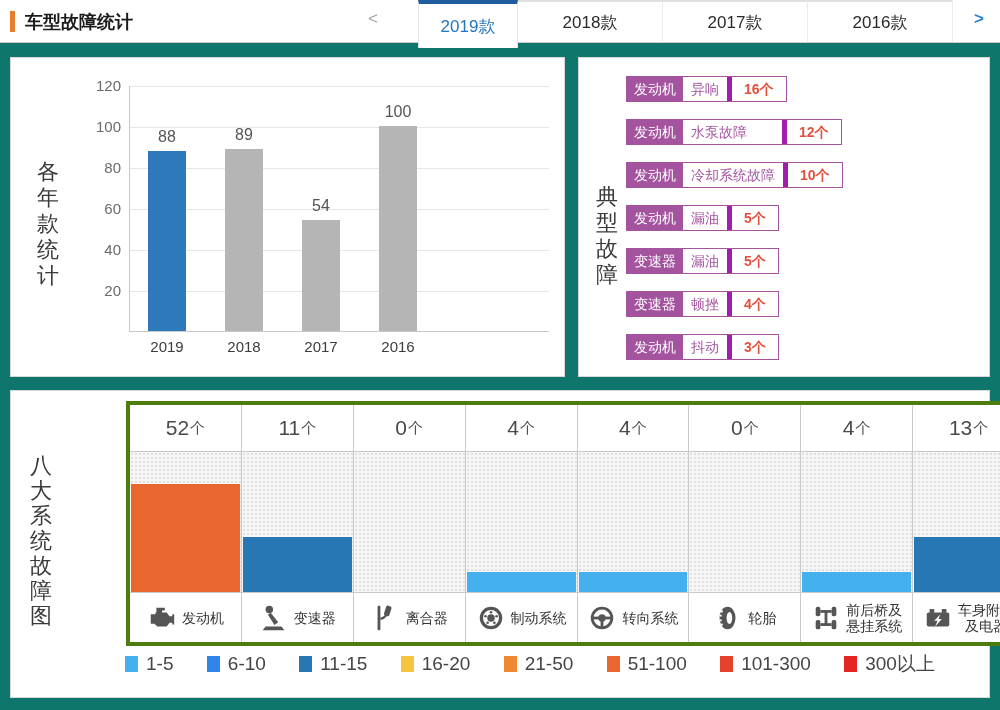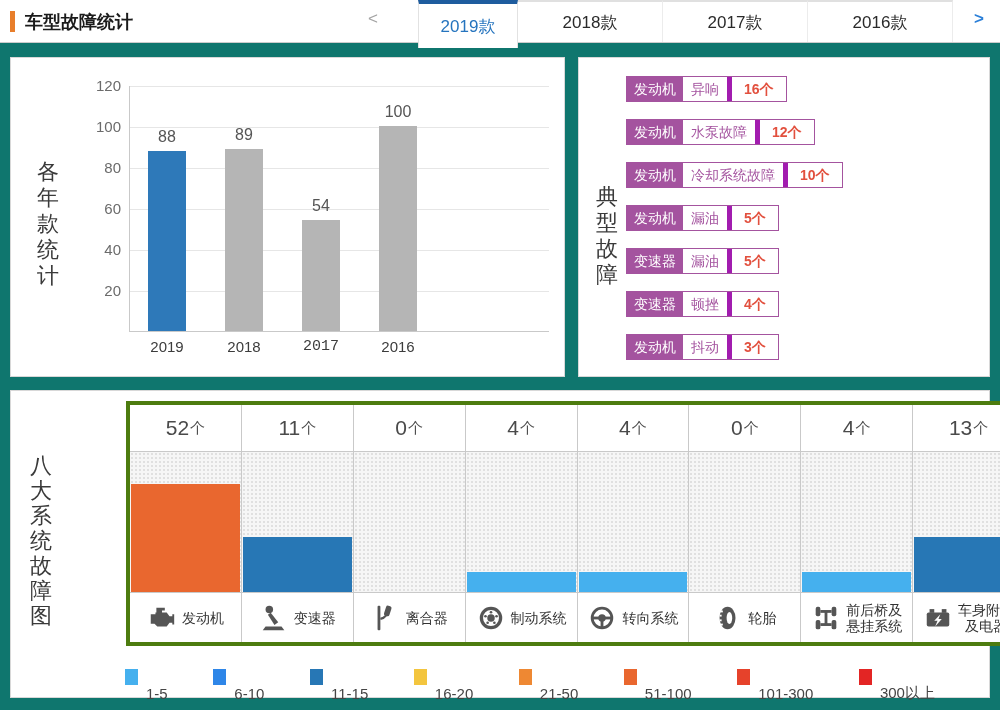--- a/index.html
+++ b/index.html
@@ -54,21 +54,21 @@
   .sbar{position:absolute;left:1px;right:1px;bottom:0;}
   .srow-labels{border-top:1px solid #c9c9c9;}
   .srow-labels .scell{height:49px;display:flex;align-items:center;justify-content:center;gap:5px;font-size:14px;color:#333;white-space:pre-line;line-height:16px;text-align:center;}
   .icon{width:30px;height:30px;flex:0 0 auto;}
   .icon svg{width:100%;height:100%;display:block;}
 
   
   #sys-legend{position:absolute;left:68px;top:260px;width:902px;display:flex;justify-content:space-between;padding:0 46px;}
   .leg{display:flex;align-items:center;gap:8px;}
   .leg .sw{width:13px;height:16px;}
-  .leg .lb{font-size:15px;color:#454545;margin-top:33px;}
+  .leg .lb{font-size:19px;color:#454545;}
 </style>
 </head>
 <body>
 
 <div id="app">
 
   <div class="header">
     <div class="accent" style="background: rgb(232, 126, 43);"></div>
     <div class="title">车型故障统计</div>
     <div class="arrow-prev">&lt;</div>
@@ -99,39 +99,39 @@
         <div class="gridline" style="top: 41px;"></div>
         <div class="gridline" style="top: 0px;"></div>
         <div class="vbar" style="left: 18px; height: 180px; background: rgb(46, 121, 185);"></div>
         <div class="bar-value" style="left: 7px; top: 42px;">88</div>
         <div class="xlabel" style="left: -2px;">2019</div>
         <div class="vbar" style="left: 95px; height: 182px; background: rgb(181, 181, 181);"></div>
         <div class="bar-value" style="left: 84px; top: 40px;">89</div>
         <div class="xlabel" style="left: 75px;">2018</div>
         <div class="vbar" style="left: 172px; height: 111px; background: rgb(181, 181, 181);"></div>
         <div class="bar-value" style="left: 161px; top: 111px;">54</div>
-        <div class="xlabel" style="left: 152px; font-family: Liberation Mono, monospace;">2017</div>
+        <div class="xlabel" style="left: 152px;">2017</div>
         <div class="vbar" style="left: 249px; height: 205px; background: rgb(181, 181, 181);"></div>
         <div class="bar-value" style="left: 238px; top: 17px;">100</div>
         <div class="xlabel" style="left: 229px;">2016</div>
       </div>
   </div>
 
   <div class="panel" id="panel-typical">
     <div class="side-label">典型故障</div>
     <div id="badges">
         <div class="badge">
           <span class="cat" style="background: rgb(164, 83, 159);">发动机</span>
           <span class="fault">异响</span>
           <span class="cnt" style="color: rgb(226, 80, 62);">16个</span>
         </div>
         <div class="badge">
           <span class="cat" style="background: rgb(164, 83, 159);">发动机</span>
           <span class="fault">水泵故障</span>
-          <span class="cnt" style="color: rgb(226, 80, 62);">12个</span>
+          <span class="cnt" style="color: rgb(226, 80, 62); margin-left: 27px;">12个</span>
         </div>
         <div class="badge">
           <span class="cat" style="background: rgb(164, 83, 159);">发动机</span>
           <span class="fault">冷却系统故障</span>
           <span class="cnt" style="color: rgb(226, 80, 62);">10个</span>
         </div>
         <div class="badge">
           <span class="cat" style="background: rgb(164, 83, 159);">发动机</span>
           <span class="fault">漏油</span>
           <span class="cnt" style="color: rgb(226, 80, 62);">5个</span>

